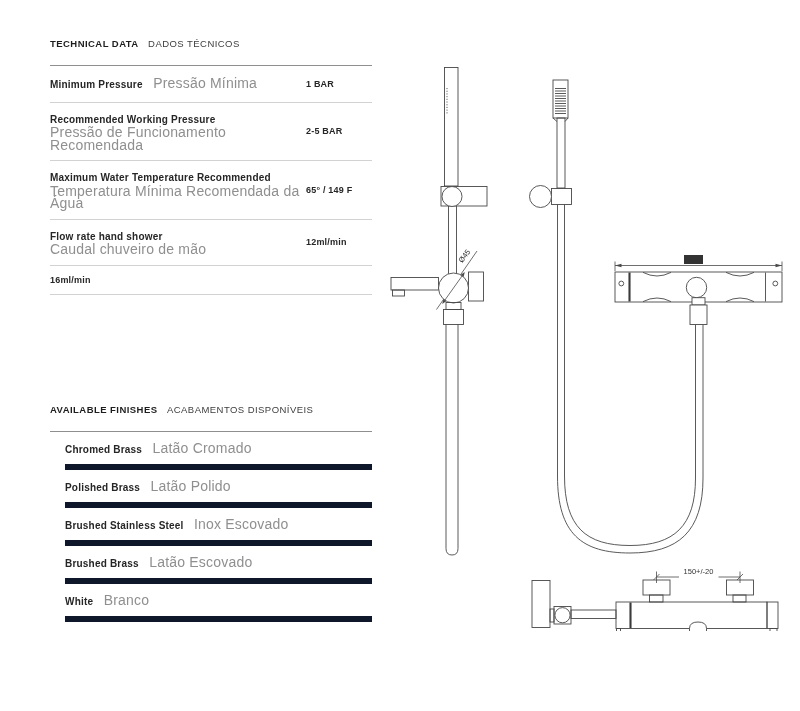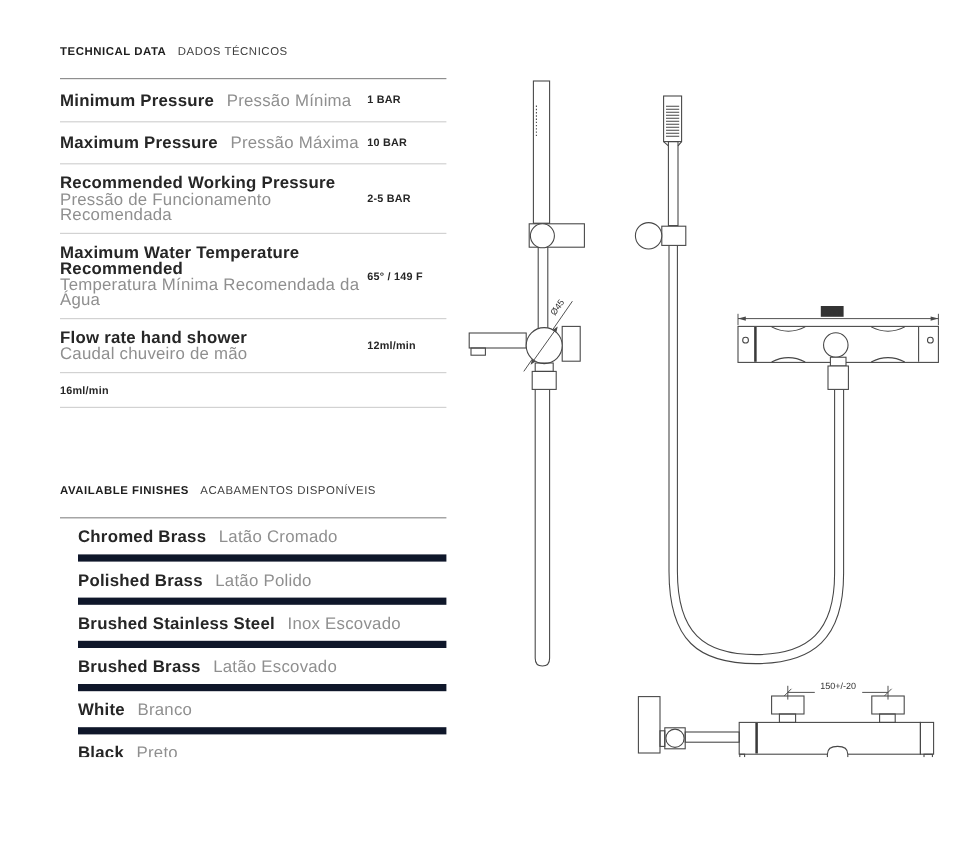--- a/index.html
+++ b/index.html
@@ -11,21 +11,21 @@
   .tech{top:33px;}
   .finishes{top:399px;}
   .sec-header{padding-bottom:14px;border-bottom:1px solid #8f8f8f;}
   .sec-title-en{font-size:9.5px;font-weight:700;color:#1d1d1d;letter-spacing:.45px;}
   .sec-title-pt{font-size:9.5px;font-weight:400;color:#3d3d3d;letter-spacing:.45px;margin-left:5px;}
 
   .t-row{display:flex;align-items:center;justify-content:space-between;
          border-bottom:1px solid #d2d2d2;padding:10.5px 0;}
   .t-row.stacked{padding:9px 0;}
   .t-labels{flex:1 1 auto;line-height:12.5px;}
-  .en{font-size:14px;font-weight:700;color:#262626;letter-spacing:.2px;}
+  .en{font-size:10px;font-weight:700;color:#262626;letter-spacing:.2px;}
   .pt{font-size:14px;font-weight:400;color:#8f8f8f;letter-spacing:.2px;margin-left:6px;}
   .stacked .pt{display:block;margin-left:0;}
   .t-value{flex:0 0 66px;font-size:9px;font-weight:700;color:#262626;letter-spacing:.2px;text-align:left;}
 
   .f-row{border-bottom:6px solid #0f172a;padding:9.5px 0;line-height:11px;margin-left:15px;}
 
   
   .drawings{position:absolute;left:380px;top:55px;width:410px;height:650px;}
   .dw{stroke:#474747;stroke-width:.9;fill:none;}
   .dw-fill{stroke:#474747;stroke-width:.9;fill:#ffffff;}
@@ -46,27 +46,20 @@
     </div>
 
     <div class="t-row">
       <div class="t-labels">
         <span class="en">Minimum Pressure</span>
         <span class="pt">Pressão Mínima</span>
       </div>
       <div class="t-value">1 BAR</div>
     </div>
 
-    <div class="t-row">
-      <div class="t-labels">
-        <span class="en">Maximum Pressure</span>
-        <span class="pt">Pressão Máxima</span>
-      </div>
-      <div class="t-value">10 BAR</div>
-    </div>
 
     <div class="t-row stacked">
       <div class="t-labels">
         <span class="en">Recommended Working Pressure</span>
         <span class="pt">Pressão de Funcionamento Recomendada</span>
       </div>
       <div class="t-value">2-5 BAR</div>
     </div>
 
 

